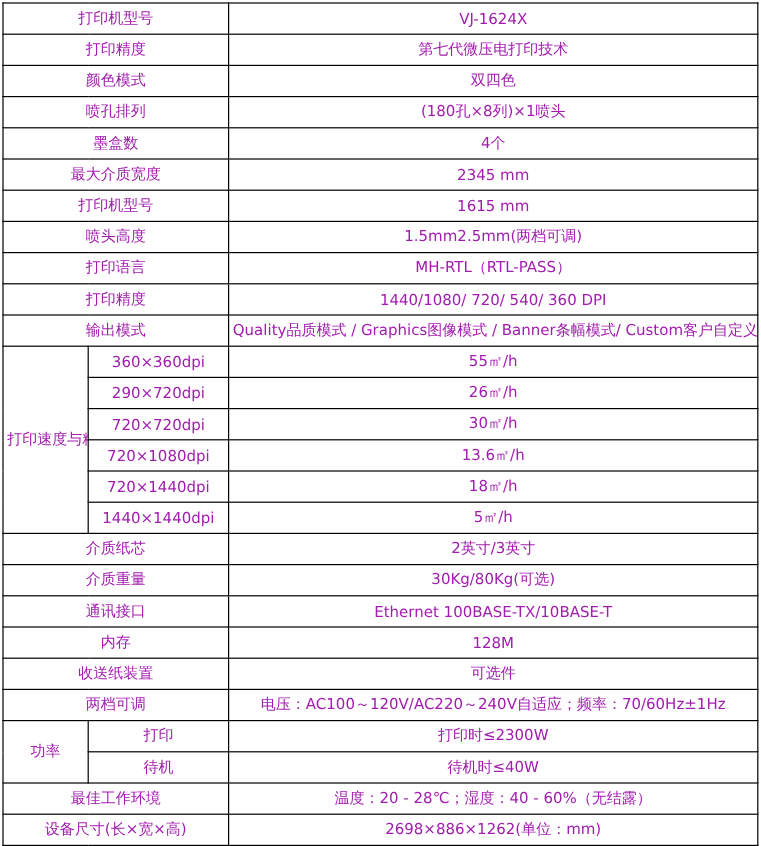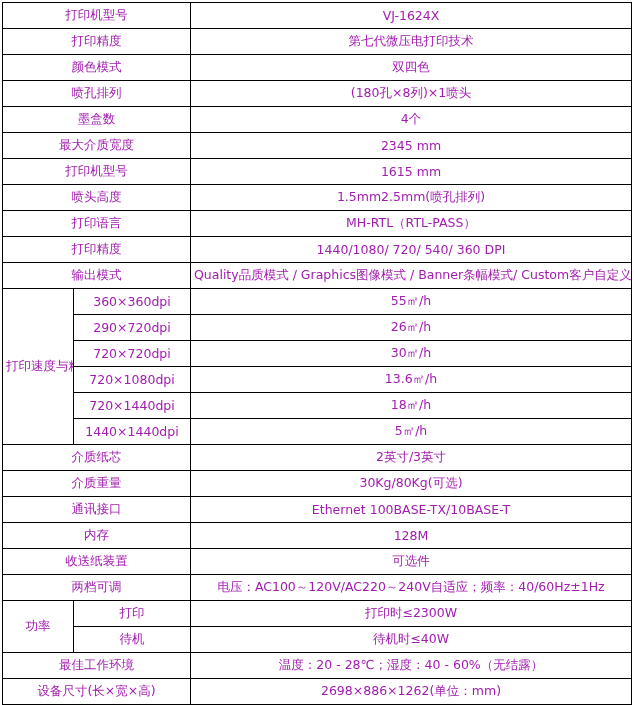--- a/index.html
+++ b/index.html
@@ -73,21 +73,21 @@
     <tr>
       <td colspan="2">最大介质宽度</td>
       <td>2345 mm</td>
     </tr>
     <tr>
       <td colspan="2">打印机型号</td>
       <td>1615 mm</td>
     </tr>
     <tr>
       <td colspan="2">喷头高度</td>
-      <td>1.5mm2.5mm(喷孔排列)</td>
+      <td>1.5mm2.5mm(两档可调)</td>
     </tr>
     <tr>
       <td colspan="2">打印语言</td>
       <td>MH-RTL（RTL-PASS）</td>
     </tr>
     <tr>
       <td colspan="2">打印精度</td>
       <td>1440/1080/ 720/ 540/ 360 DPI</td>
     </tr>
     <tr>
@@ -136,21 +136,21 @@
     <tr>
       <td colspan="2">内存</td>
       <td>128M</td>
     </tr>
     <tr>
       <td colspan="2">收送纸装置</td>
       <td>可选件</td>
     </tr>
     <tr>
       <td colspan="2">两档可调</td>
-      <td>电压：AC100～120V/AC220～240V自适应；频率：40/60Hz±1Hz</td>
+      <td>电压：AC100～120V/AC220～240V自适应；频率：70/60Hz±1Hz</td>
     </tr>
 
     <tr>
       <td rowspan="2" class="group-label">功率</td>
       <td>打印</td>
       <td>打印时≤2300W</td>
     </tr>
     <tr>
       <td>待机</td>
       <td>待机时≤40W</td>

